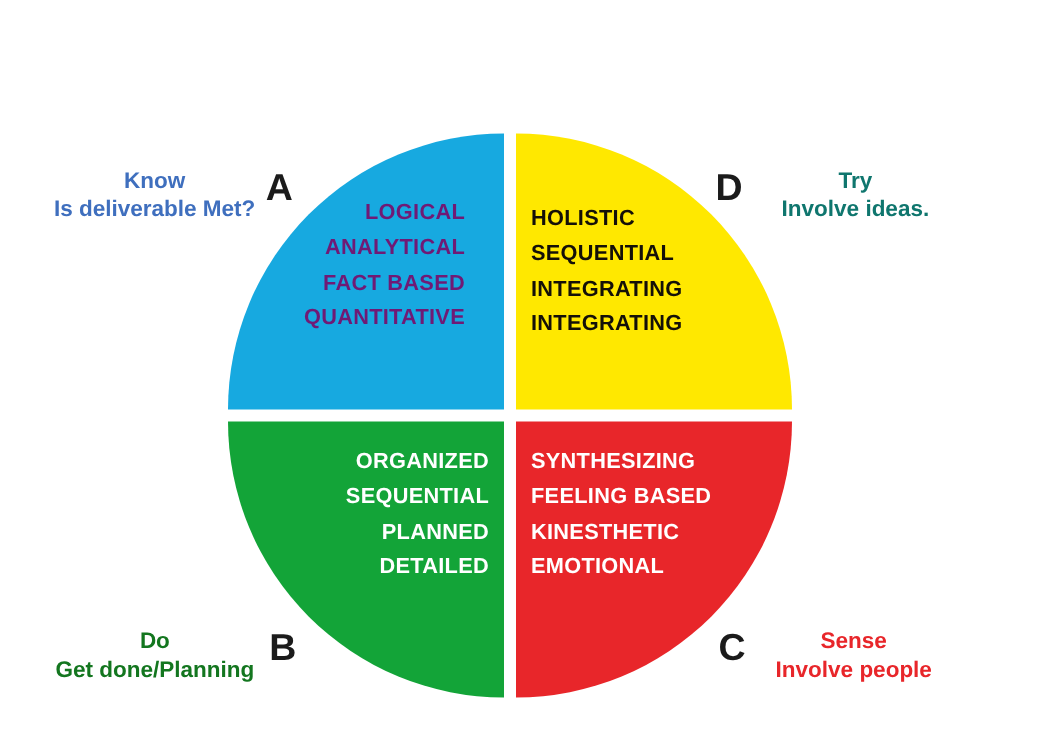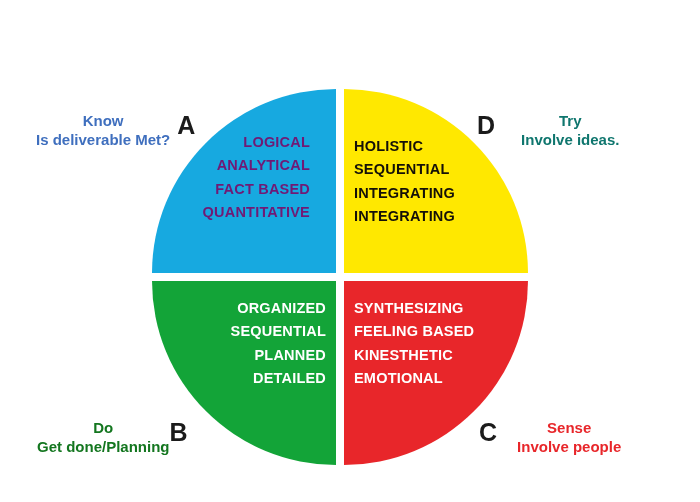--- a/index.html
+++ b/index.html
@@ -142,21 +142,21 @@
   .label-a .label-text { color: #3f6fbe; order: 1; margin-right: 7px; }
   .label-a .label-letter { order: 2; margin-top: 1px; }
 
   
   .label-d { left: 477px; top: 112px; }
   .label-d .label-letter { order: 1; margin-right: 26px; margin-top: 1px; }
   .label-d .label-text { color: #0f766e; order: 2; }
 
   
   .label-b { left: 37px; top: 419px; }
-  .label-b .label-text { color: #13761f; order: 1; margin-right: 0; }
+  .label-b .label-text { color: #13761f; order: 1; margin-right: 10px; }
   .label-b .label-letter { order: 2; margin-top: 1px; }
 
   
   .label-c { left: 479px; top: 419px; }
   .label-c .label-letter { order: 1; margin-right: 20px; margin-top: 1px; }
   .label-c .label-text { color: #e8262a; order: 2; }
 </style>
 </head>
 <body>
 

